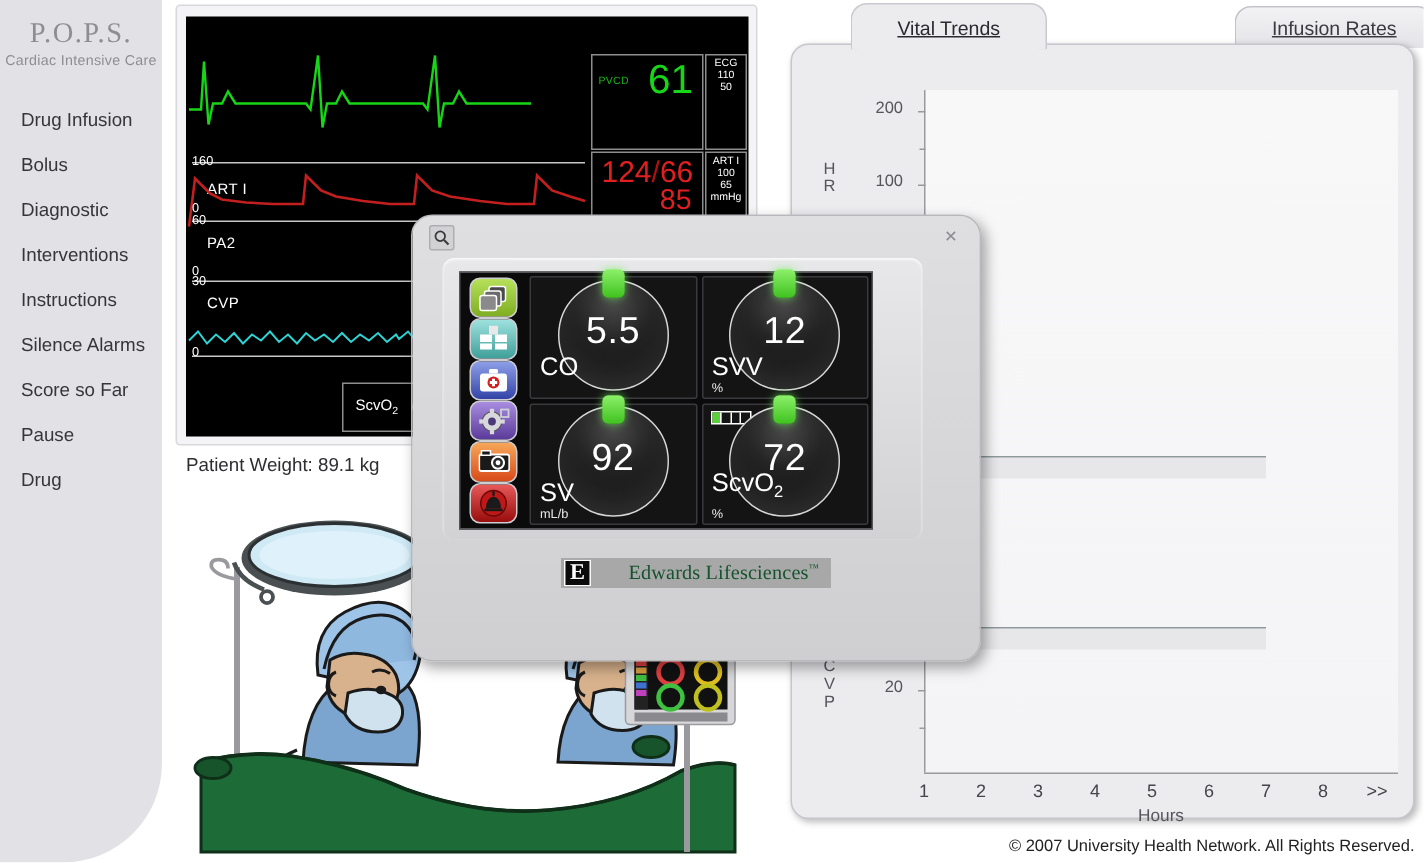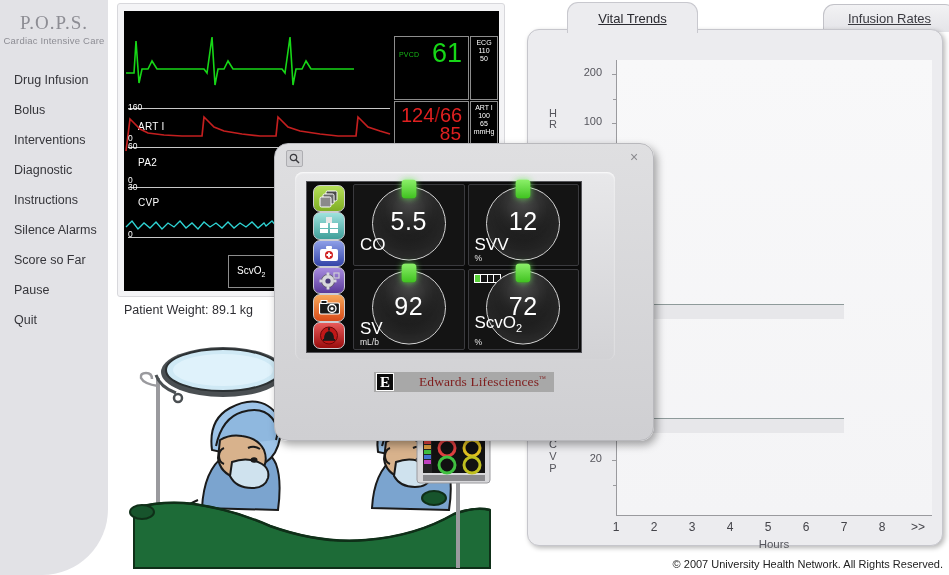--- a/index.html
+++ b/index.html
@@ -249,21 +249,21 @@
     height:20px; background:#a8a8a8;
     display:flex; align-items:center; padding:0 2px;
   }
   .ed-logo .eblk {
     width:18px; height:18px; background:#0b0b0b; color:#fff;
     font-family:"Liberation Serif", serif; font-weight:bold; font-size:15px;
     display:flex; align-items:center; justify-content:center;
     border:1px solid #fff;
   }
   .ed-logo .etxt {
-    font-family:"Liberation Serif", serif; font-size:13.5px; color:#7f1d1d;
+    font-family:"Liberation Serif", serif; font-size:13.5px; color:#14532d;
     padding:0 6px 0 7px; letter-spacing:.1px;margin-left:18px;
   }
   .ed-logo .etxt sup { font-size:7px; }
 </style>
 </head>
 <body>
 
 <div id="sidebar">
   <div class="side-bg"></div>
   <div class="side-top-strip"></div>
@@ -272,39 +272,39 @@
     <div class="brand-sub">Cardiac Intensive Care</div>
   </div>
   <div class="menu">
     <div class="menu-item">
         <span>Drug Infusion</span>
       </div>
     <div class="menu-item">
         <span>Bolus</span>
       </div>
     <div class="menu-item">
+        <span>Diagnostic</span>
+      </div>
+    <div class="menu-item">
         <span>Interventions</span>
       </div>
     <div class="menu-item">
-        <span>Diagnostic</span>
-      </div>
-    <div class="menu-item">
         <span>Instructions</span>
       </div>
     <div class="menu-item">
         <span>Silence Alarms</span>
       </div>
     <div class="menu-item">
         <span>Score so Far</span>
       </div>
     <div class="menu-item">
         <span>Pause</span>
       </div>
     <div class="menu-item">
-        <span>Quit</span>
+        <span>Drug</span>
       </div>
   </div>
 </div>
 
 <div id="monitor-wrap">
   <div class="mon-frame"></div>
   <div class="mon-screen">
 
     <div class="wave-area">
 

